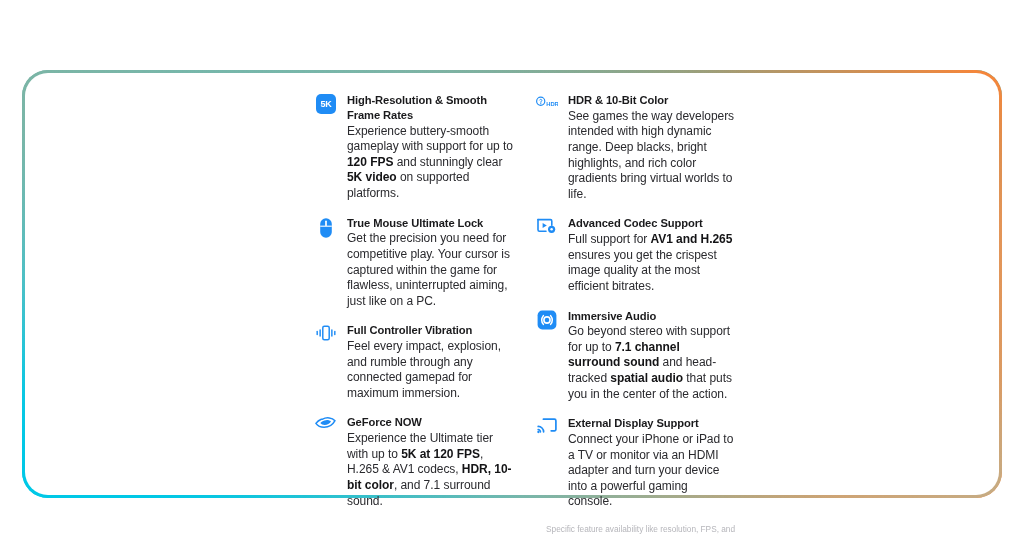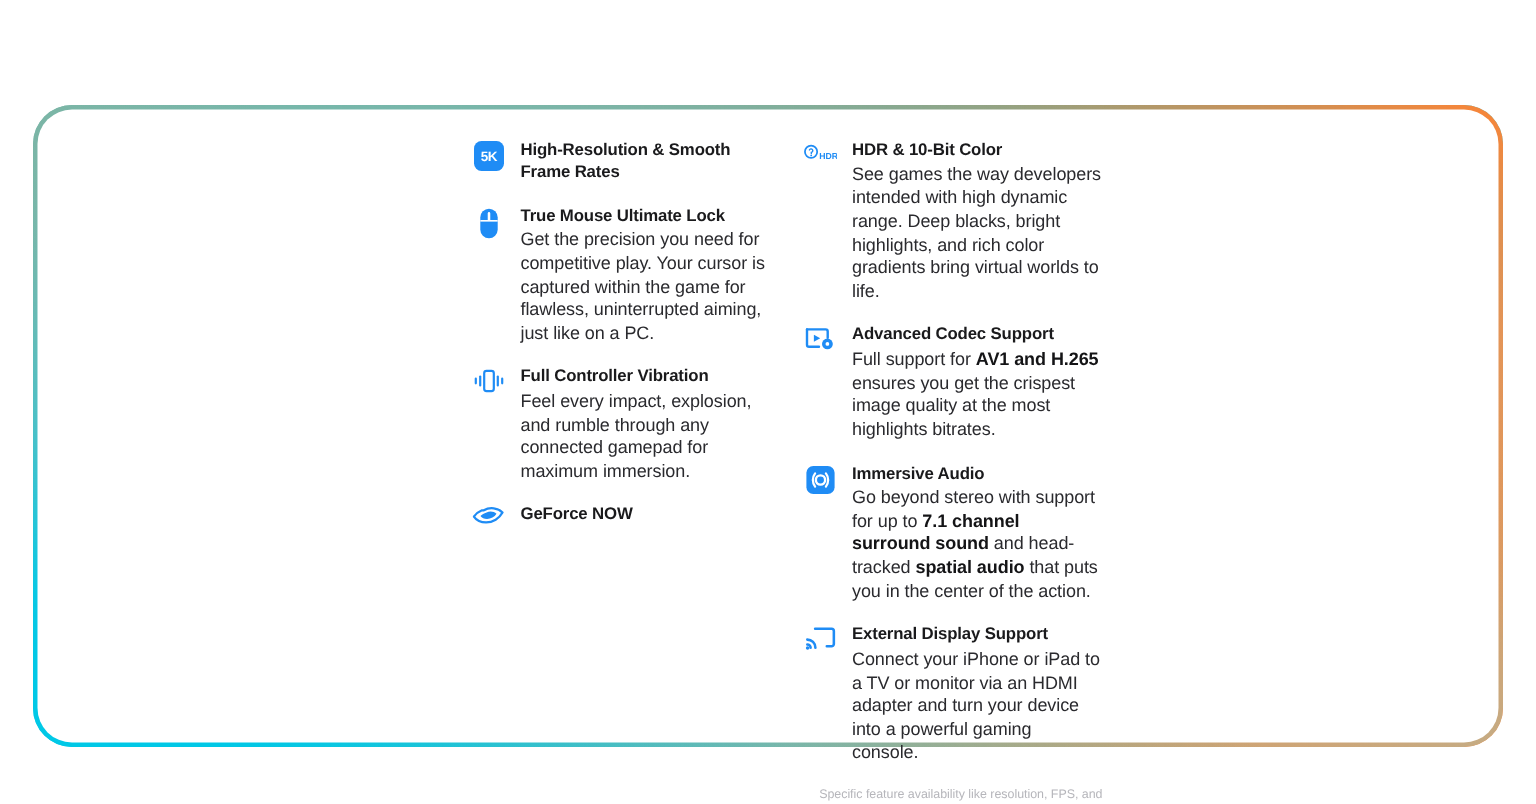--- a/index.html
+++ b/index.html
@@ -162,20 +162,21 @@
   <div class="card-outer">
     <div class="card-inner">
       <div class="columns" id="columns-host">
           <div class="col">
             <div class="feature">
               <span class="feature-icon">
                 <span class="ico-badge">5K</span>
               </span>
               <div class="feature-body">
                 <div class="feature-title">High-Resolution &amp; Smooth Frame Rates</div>
+                <div class="feature-desc"><span>Experience buttery-smooth gameplay with support for up to </span><b>120 FPS</b><span> and stunningly clear </span><b>5K video</b><span> on supported platforms.</span></div>
               </div>
             </div>
             <div class="feature">
               <span class="feature-icon">
                 <svg class="ico-svg" width="16" height="22" viewBox="0 0 16 22">
                   <rect x="2.2" y="1.2" width="11.6" height="19.6" rx="5.8" fill="#1f8cf5"></rect>
                   <rect x="7.15" y="3.4" width="1.7" height="5.6" rx="0.85" fill="#ffffff"></rect>
                   <path d="M2.2 9.2 H13.8" stroke="#ffffff" stroke-width="1.1"></path>
                 </svg>
               </span>
@@ -201,20 +202,21 @@
             </div>
             <div class="feature">
               <span class="feature-icon">
                 <svg class="ico-svg" width="22" height="18" viewBox="0 0 22 18">
                   <path d="M7.6 3.2c3.9-2.4 9.6-1.6 12.4 1.5-2.1 3.9-6.4 6.6-10.9 6.6-3.6 0-6.6-1.6-8.2-3.9 1.3-1.8 3.2-3.3 5.4-4.2z" fill="none" stroke="#1f8cf5" stroke-width="1.5" stroke-linejoin="round"></path>
                   <path d="M9.4 4.6c2.2-1.1 5-0.7 6.6 0.9-1.3 2.1-3.8 3.5-6.3 3.5-1.9 0-3.5-0.8-4.4-2 1-1.1 2.4-1.9 4.1-2.4z" fill="#1f8cf5"></path>
                 </svg>
               </span>
               <div class="feature-body">
                 <div class="feature-title">GeForce NOW</div>
+                <div class="feature-desc"><span>Experience the Ultimate tier with up to </span><b>5K at 120 FPS</b><span>, H.265 &amp; AV1 codecs, </span><b>HDR, 10-bit color</b><span>, and 7.1 surround sound.</span></div>
               </div>
             </div>
           </div>
           <div class="col">
             <div class="feature">
               <span class="feature-icon" style="margin-top: 2px;">
                 <svg class="ico-svg" width="28" height="14" viewBox="0 0 28 14">
                   <circle cx="6" cy="6" r="5.2" fill="none" stroke="#1f8cf5" stroke-width="1.5"></circle>
                   <path d="M4.6 4.4a1.5 1.5 0 1 1 1.6 2.1v1" fill="none" stroke="#1f8cf5" stroke-width="1.2" stroke-linecap="round"></path>
                   <circle cx="6.1" cy="9.1" r="0.75" fill="#1f8cf5"></circle>
@@ -231,21 +233,21 @@
                 <svg class="ico-svg" width="22" height="18" viewBox="0 0 22 18">
                   <path d="M2 2.6h12.4a1.4 1.4 0 0 1 1.4 1.4v4.2" fill="none" stroke="#1f8cf5" stroke-width="1.6" stroke-linecap="round"></path>
                   <path d="M2 2.6v10.2a1.4 1.4 0 0 0 1.4 1.4h6.6" fill="none" stroke="#1f8cf5" stroke-width="1.6" stroke-linecap="round"></path>
                   <path d="M6.6 6.1l4.2 2.4-4.2 2.4z" fill="#1f8cf5"></path>
                   <circle cx="15.6" cy="12.3" r="3.6" fill="#1f8cf5"></circle>
                   <circle cx="15.6" cy="12.3" r="1.25" fill="#ffffff"></circle>
                 </svg>
               </span>
               <div class="feature-body">
                 <div class="feature-title">Advanced Codec Support</div>
-                <div class="feature-desc"><span>Full support for </span><b>AV1 and H.265</b><span> ensures you get the crispest image quality at the most highlights bitrates.</span></div>
+                <div class="feature-desc"><span>Full support for </span><b>AV1 and H.265</b><span> ensures you get the crispest image quality at the most efficient bitrates.</span></div>
               </div>
             </div>
             <div class="feature">
               <span class="feature-icon">
                 <svg class="ico-svg" width="20" height="20" viewBox="0 0 20 20">
                   <rect x="0.6" y="0.6" width="18.8" height="18.8" rx="4.6" fill="#1f8cf5"></rect>
                   <path d="M6.4 5.6a7.2 7.2 0 0 0 0 8.8" fill="none" stroke="#ffffff" stroke-width="1.5" stroke-linecap="round"></path>
                   <path d="M13.6 5.6a7.2 7.2 0 0 1 0 8.8" fill="none" stroke="#ffffff" stroke-width="1.5" stroke-linecap="round"></path>
                   <circle cx="10" cy="10" r="3.1" fill="none" stroke="#ffffff" stroke-width="1.6"></circle>
                 </svg>

